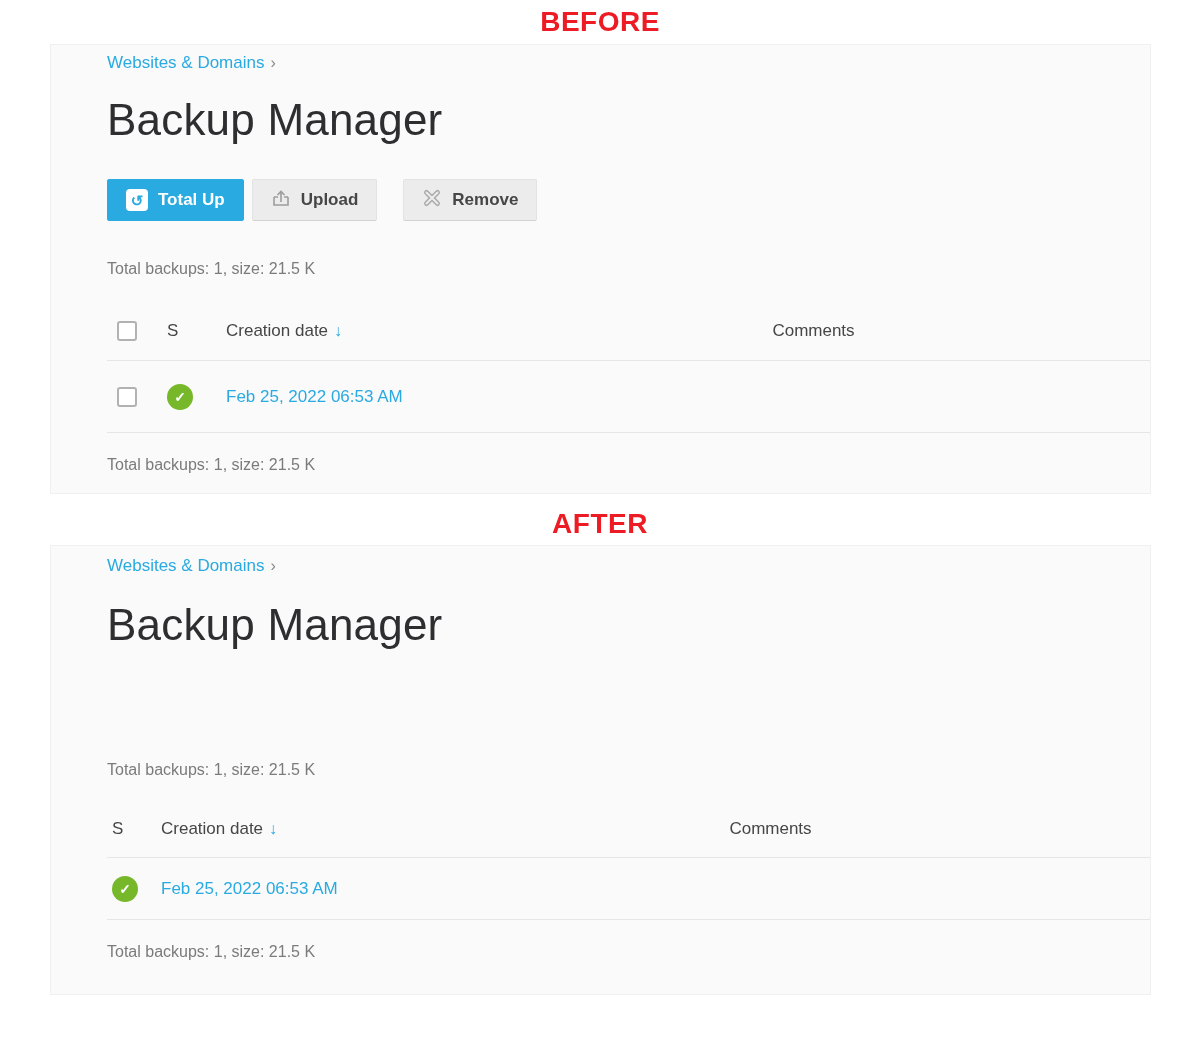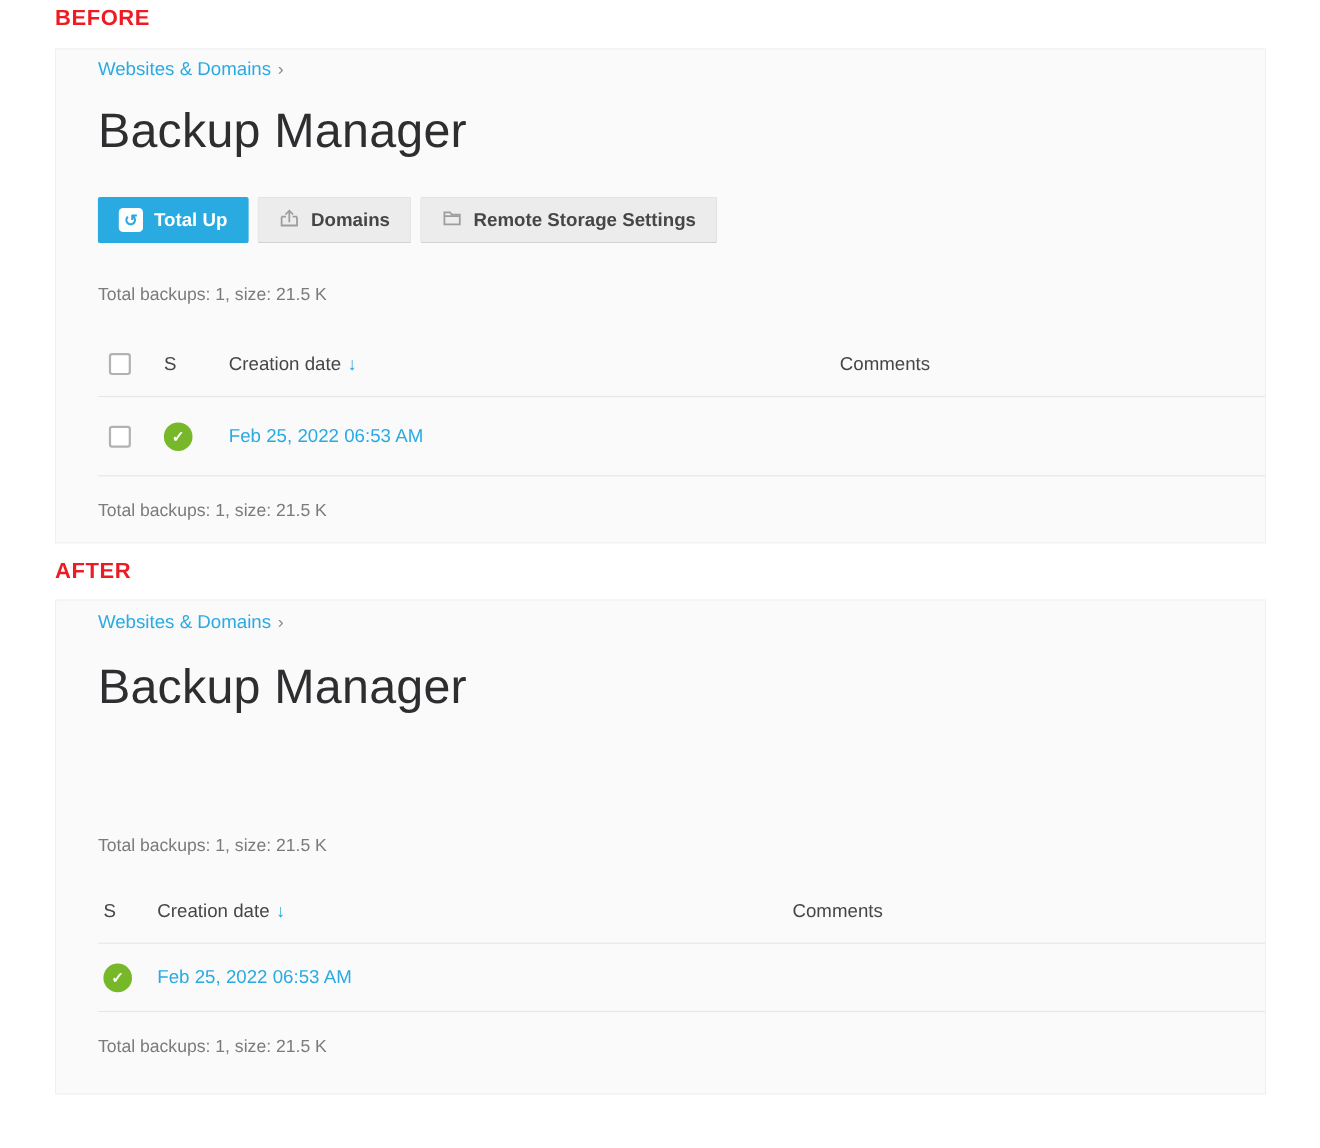--- a/index.html
+++ b/index.html
@@ -5,30 +5,30 @@
   * { box-sizing: border-box; }
   html,body { margin:0; padding:0; }
   body {
     width:1200px; height:1044px; position:relative;
     background:#ffffff;
     font-family:"Liberation Sans", sans-serif;
     color:#464646;
   }
   .annotation {
     position:absolute; width:1100px; left:50px;
-    text-align:left; font-size:20px; font-weight:bold;
+    text-align:center; font-size:28px; font-weight:bold;
     color:#ed1c24; letter-spacing:0.5px;
   }
   #before-label { top:6px; }
   #after-label  { top:508px; }
 
   .card {
     position:absolute; left:50px; width:1101px; height:450px;
     background:#fafafa; border:1px solid #f0f0f0;
-    padding:6px 0 0 38px;
+    padding:6px 0 0 56px;
   }
   #before-card { top:44px; }
   #after-card  { top:545px; padding-top:8px; }
 
   .breadcrumb { font-size:17px; margin-top:2px; }
   .breadcrumb a {
     color:#29aae1; text-decoration:none; cursor:pointer;
   }
   .breadcrumb .sep { color:#8a8a8a; margin-left:6px; font-size:16px; }
 
@@ -113,30 +113,36 @@
       <span>Total Up</span>
     </button>
     <button class="btn small-gap">
       <span class="icon-svg">
         <svg width="20" height="20" viewBox="0 0 20 20" fill="none" stroke="#9d9d9d" stroke-width="1.6">
           <path d="M3 9 v8 h14 v-8"></path>
             <path d="M3 9 h4 M13 9 h4"></path>
           <path d="M10 14 V4 M6.5 7 L10 3.5 L13.5 7"></path>
         </svg>
       </span>
-      <span>Domains</span>
+      <span>Upload</span>
     </button>
-    <button class="btn small-gap">
+    <button class="btn group-gap">
       <span class="icon-svg">
-        <svg width="20" height="20" viewBox="0 0 20 20" fill="none" stroke="#9d9d9d" stroke-width="1.6">
-          <path d="M3 16 V5 h5 l2 2.2 h7 V16 z"></path>
-            <path d="M3 8.5 h14"></path>
+        <svg width="20" height="20" viewBox="0 0 20 20">
+          <g stroke="#ababab" stroke-width="5" stroke-linecap="round">
+            <path d="M4.5 4.5 L15.5 15.5"></path>
+              <path d="M15.5 4.5 L4.5 15.5"></path>
+          </g>
+          <g stroke="#ececec" stroke-width="2" stroke-linecap="round">
+            <path d="M4.5 4.5 L15.5 15.5"></path>
+              <path d="M15.5 4.5 L4.5 15.5"></path>
+          </g>
         </svg>
       </span>
-      <span>Remote Storage Settings</span>
+      <span>Remove</span>
     </button>
   </div>
 
   <div class="summary first">Total backups: 1, size: 21.5 K</div>
 
   <div class="tbl-header">
     <div class="col-check">
       <div class="checkbox"></div>
     </div>
     <div class="col-status">S</div>

